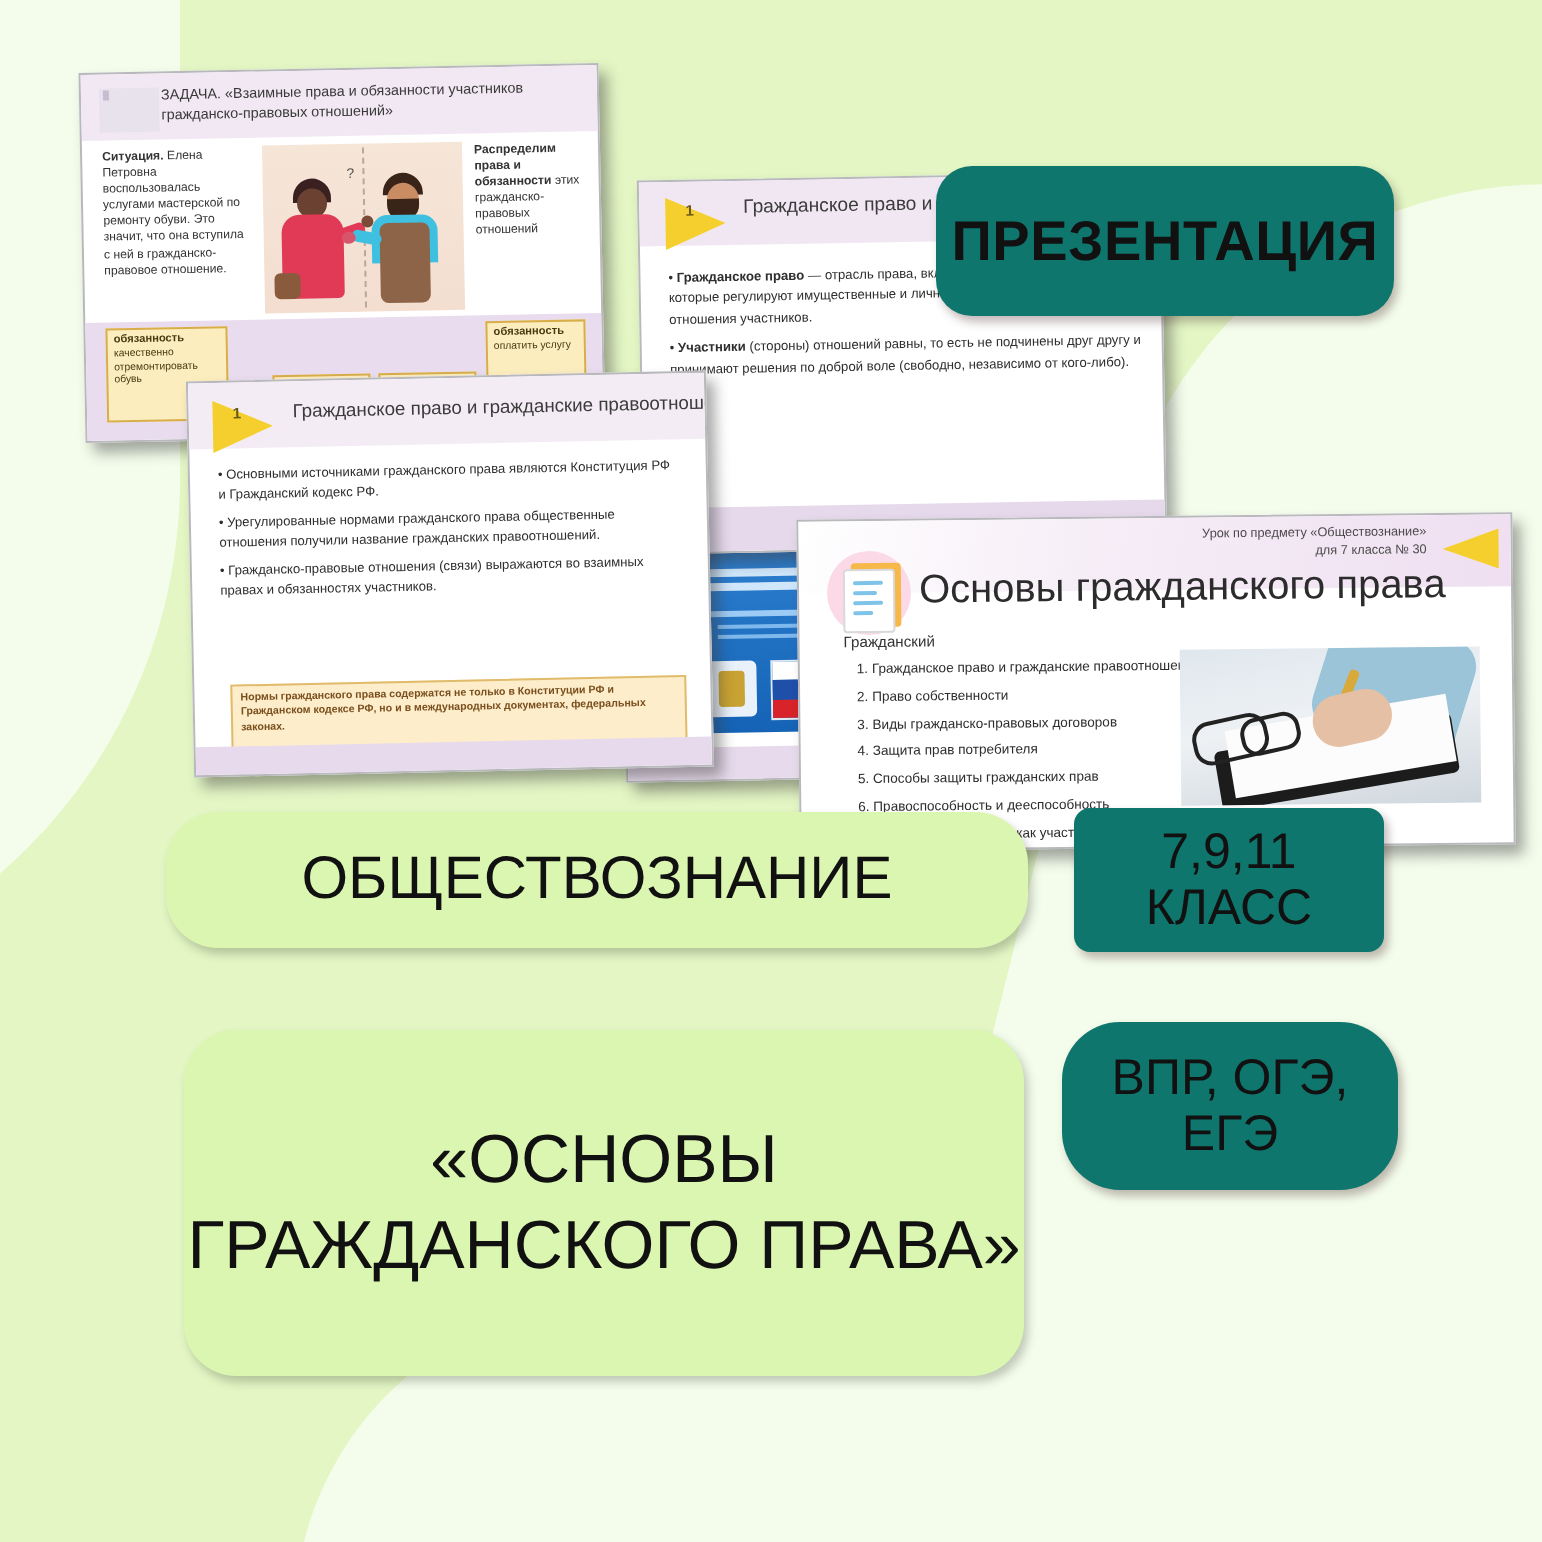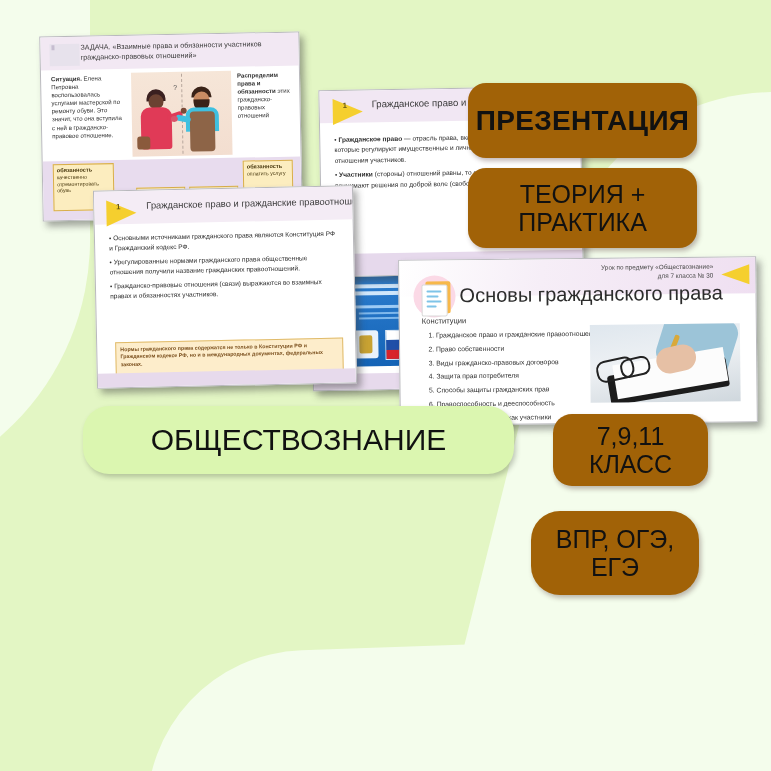--- a/index.html
+++ b/index.html
@@ -224,28 +224,28 @@
   #slide4 .s4-photo .sleeve{position:absolute;right:6px;top:-12px;width:74px;height:62px;background:#9cc4d8;border-radius:14px;transform:rotate(18deg);}
   #slide4 .s4-photo .hand{position:absolute;right:44px;top:22px;width:40px;height:26px;background:#e6c0a5;border-radius:14px;transform:rotate(-12deg);}
   #slide4 .s4-photo .pen{position:absolute;right:66px;top:10px;width:5px;height:34px;background:#d9a93a;border-radius:2px;transform:rotate(22deg);}
   #slide4 .s4-photo .clip{position:absolute;left:18px;bottom:6px;width:120px;height:30px;background:#1c1c1c;border-radius:3px;transform:rotate(-9deg);}
   #slide4 .s4-photo .paper{position:absolute;left:24px;bottom:12px;width:112px;height:34px;background:#fcfcfc;transform:rotate(-9deg);}
   #slide4 .s4-photo .glass{position:absolute;left:6px;bottom:22px;width:34px;height:18px;border:2px solid #222;border-radius:9px;transform:rotate(-12deg);}
   #slide4 .s4-photo .glass2{position:absolute;left:30px;bottom:26px;width:26px;height:15px;border:2px solid #222;border-radius:8px;transform:rotate(-12deg);}
 
   
   .rbadge{
-    position:absolute;background:#a16207;border-radius:18px;
+    position:absolute;background:#0f766e;border-radius:18px;
     color:#111;display:flex;align-items:center;justify-content:center;
     text-align:center;box-shadow:2px 3px 5px rgba(70,40,40,.33);
     line-height:1.12;
   }
   #badgePresentation{left:468px;top:83px;width:229px;height:75px;font-size:28px;font-weight:700;letter-spacing:.3px;}
   #badgeTheory{left:468px;top:168px;width:229px;height:80px;font-size:25px;font-weight:400;}
-  #badgeClass{left:537px;top:414px;width:155px;height:72px;font-size:25px;font-weight:400;border-radius:19px;margin-left:16px;}
+  #badgeClass{left:537px;top:404px;width:155px;height:72px;font-size:25px;font-weight:400;border-radius:8px;}
   #badgeExams{left:531px;top:511px;width:168px;height:84px;font-size:25px;font-weight:400;border-radius:16px;}
   #badgeSlides{left:531px;top:609px;width:168px;height:84px;font-size:25px;font-weight:400;border-radius:16px;}
 
   
   .gpill{
     position:absolute;background:#dbf6b0;border-radius:26px;
     color:#111;display:flex;align-items:center;justify-content:center;
     text-align:center;box-shadow:2px 3px 5px rgba(70,80,60,.30);
     line-height:1.2;
   }
@@ -374,21 +374,21 @@
         <div class="blob"></div>
           <div class="sh"></div>
         <div class="pg">
             <i></i>
             <i></i>
             <i></i>
             <i></i>
           </div>
       </div>
       <div class="s4-title">Основы гражданского права</div>
-      <div class="s4-sub">Конституции</div>
+      <div class="s4-sub">Гражданский</div>
       <ol class="s4-list">
         <li>Гражданское право и гражданские правоотношения</li>
         <li>Право собственности</li>
         <li>Виды гражданско-правовых договоров</li>
         <li>Защита прав потребителя</li>
         <li>Способы защиты гражданских прав</li>
         <li>Правоспособность и дееспособность</li>
         <li>Несовершеннолетние как участники</li>
       </ol>
       <div class="s4-photo">
@@ -397,22 +397,21 @@
           <div class="paper"></div>
         <div class="pen"></div>
           <div class="hand"></div>
         <div class="glass"></div>
           <div class="glass2"></div>
       </div>
     </div>
   </div>
 
   <div class="rbadge" id="badgePresentation">ПРЕЗЕНТАЦИЯ</div>
-  <div class="rbadge" id="badgeTheory" style="white-space: pre-line;">ТЕОРИЯ +
-ПРАКТИКА</div>
   <div class="rbadge" id="badgeClass" style="white-space: pre-line;">7,9,11
 КЛАСС</div>
   <div class="rbadge" id="badgeExams" style="white-space: pre-line; border-radius: 29px;">ВПР, ОГЭ,
 ЕГЭ</div>
 
   <div class="gpill" id="pillSubject">ОБЩЕСТВОЗНАНИЕ</div>
+  <div class="gpill" id="pillTopic">«ОСНОВЫ ГРАЖДАНСКОГО ПРАВА»</div>
 
 </div>
 
 </body></html>

